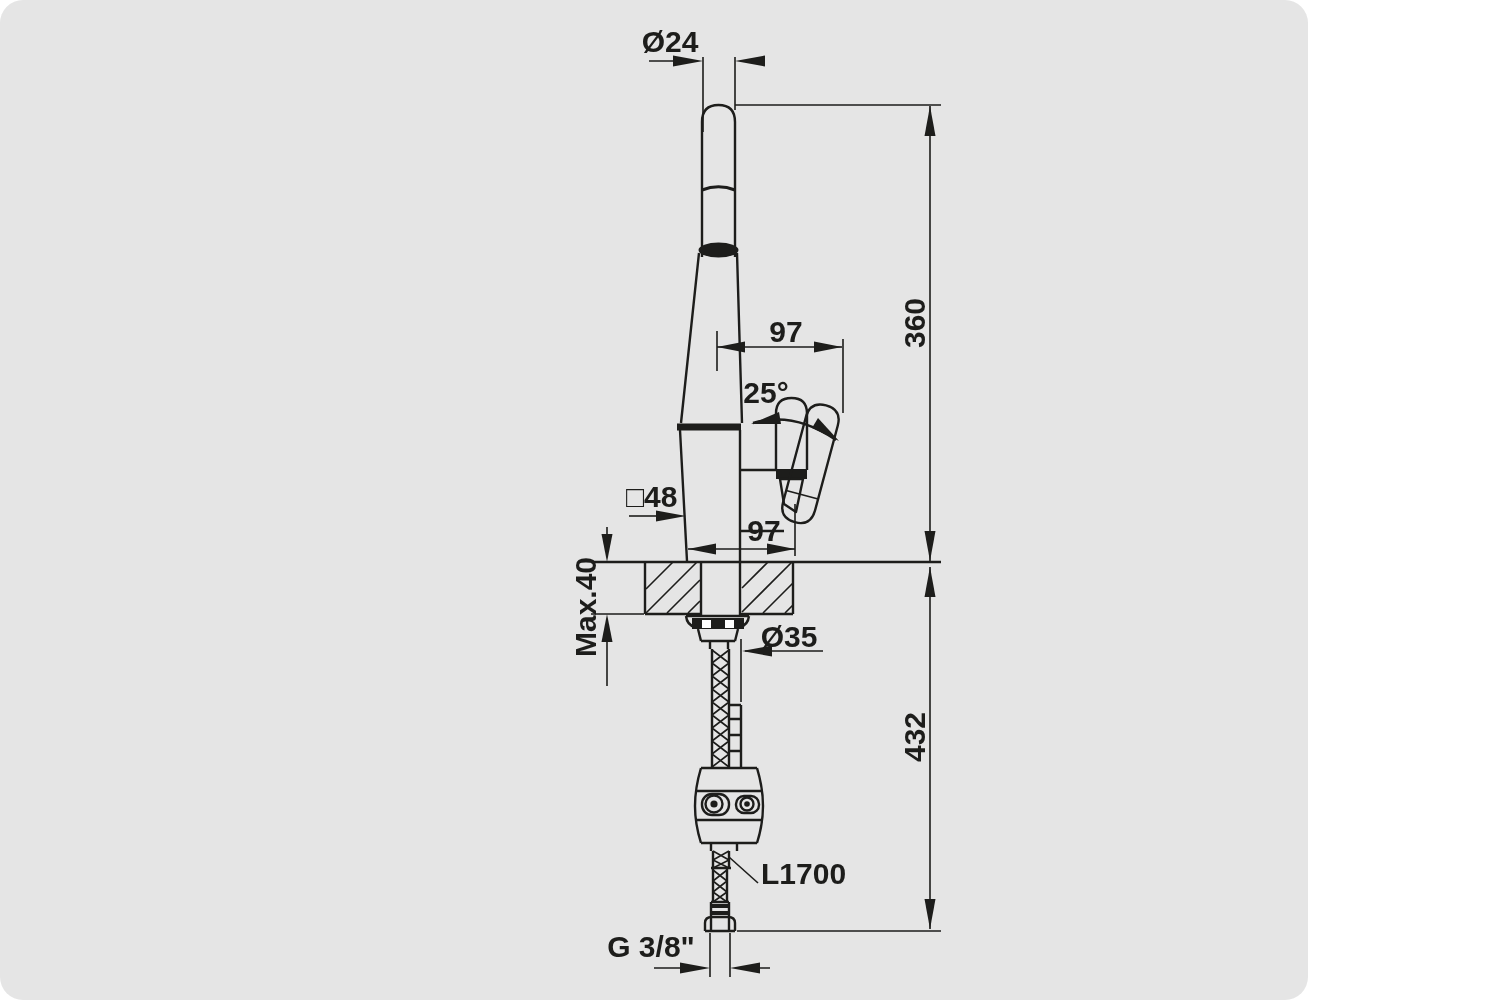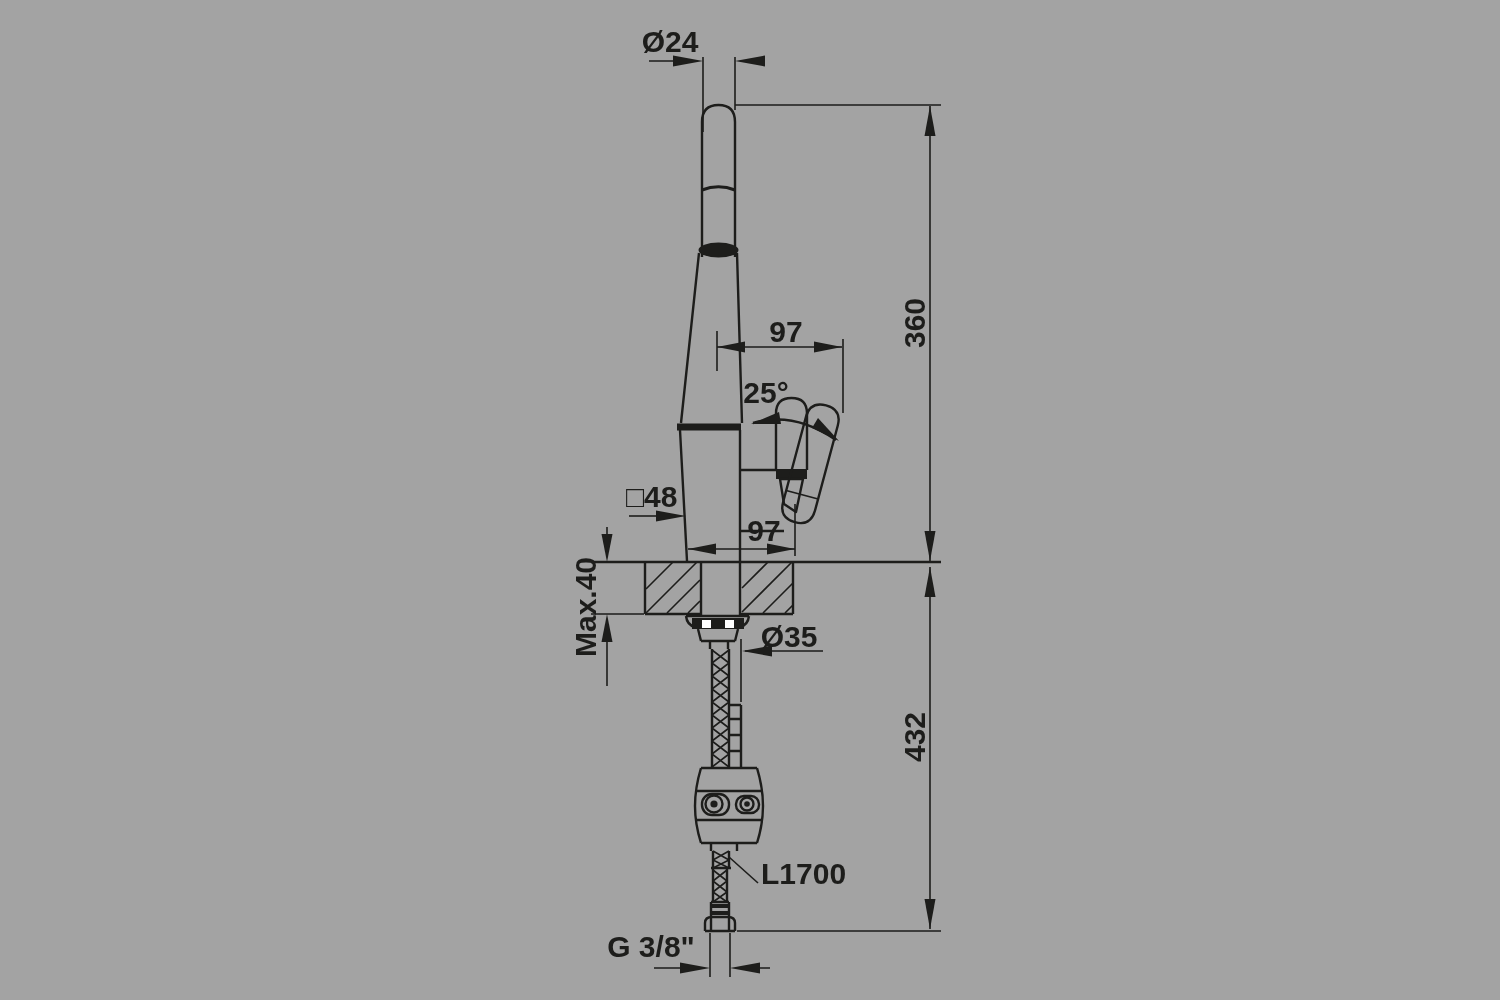--- a/index.html
+++ b/index.html
@@ -1,16 +1,16 @@
 <!DOCTYPE html>
 <html style="--line: #1d1d1b;"><head>
 <meta charset="utf-8">
 <style>
   html,body{margin:0;padding:0;background:#fff;}
-  .canvas{width:1500px;height:1000px;position:relative;background:#a3a3a3;overflow:hidden;}
+  .canvas{width:1308px;height:1000px;position:relative;background:#e5e5e5;overflow:hidden;border-radius:23px;}
   svg{display:block;}
   svg text{
     font-family:"Liberation Sans","DejaVu Sans",sans-serif;
     font-weight:bold;
     font-size:30px;
     fill:var(--line,#1d1d1b);
   }
   .ln{fill:none;stroke:var(--line,#1d1d1b);stroke-linejoin:round;stroke-linecap:butt;}
   .w1{stroke-width:1.6;}
   .w2{stroke-width:2.4;}

